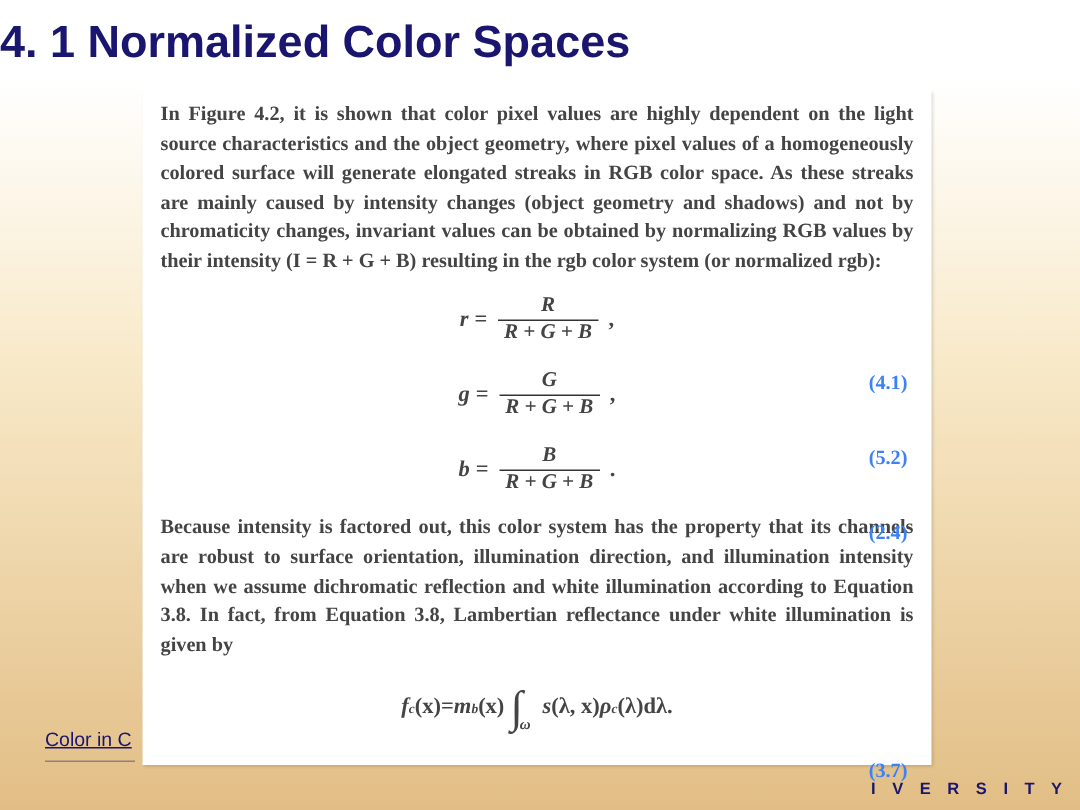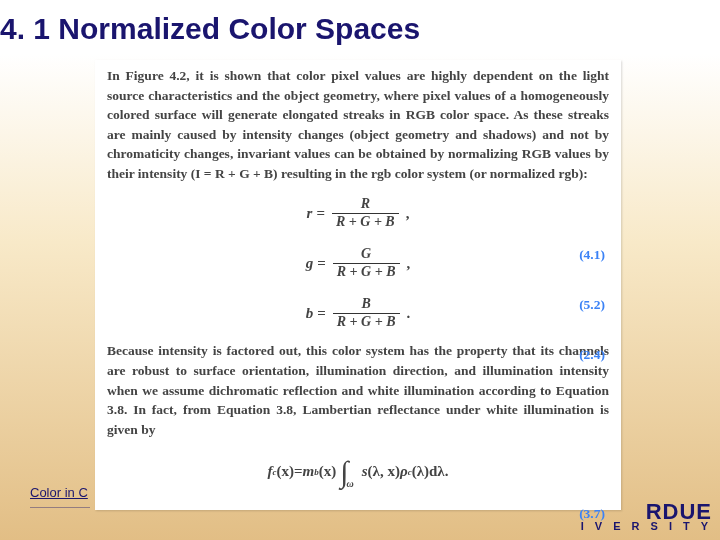--- a/index.html
+++ b/index.html
@@ -223,17 +223,16 @@
       </span>
       <span class="eq-num">(3.7)</span>
     </div>
 
   </div>
 
   <a class="footer-link">Color in C</a>
   <div class="footer-line"></div>
 
   <div class="brand">
-    <span>RDUE</span>
     <span class="sub">I V E R S I T Y</span>
   </div>
 
 </div>
 
 </body></html>

